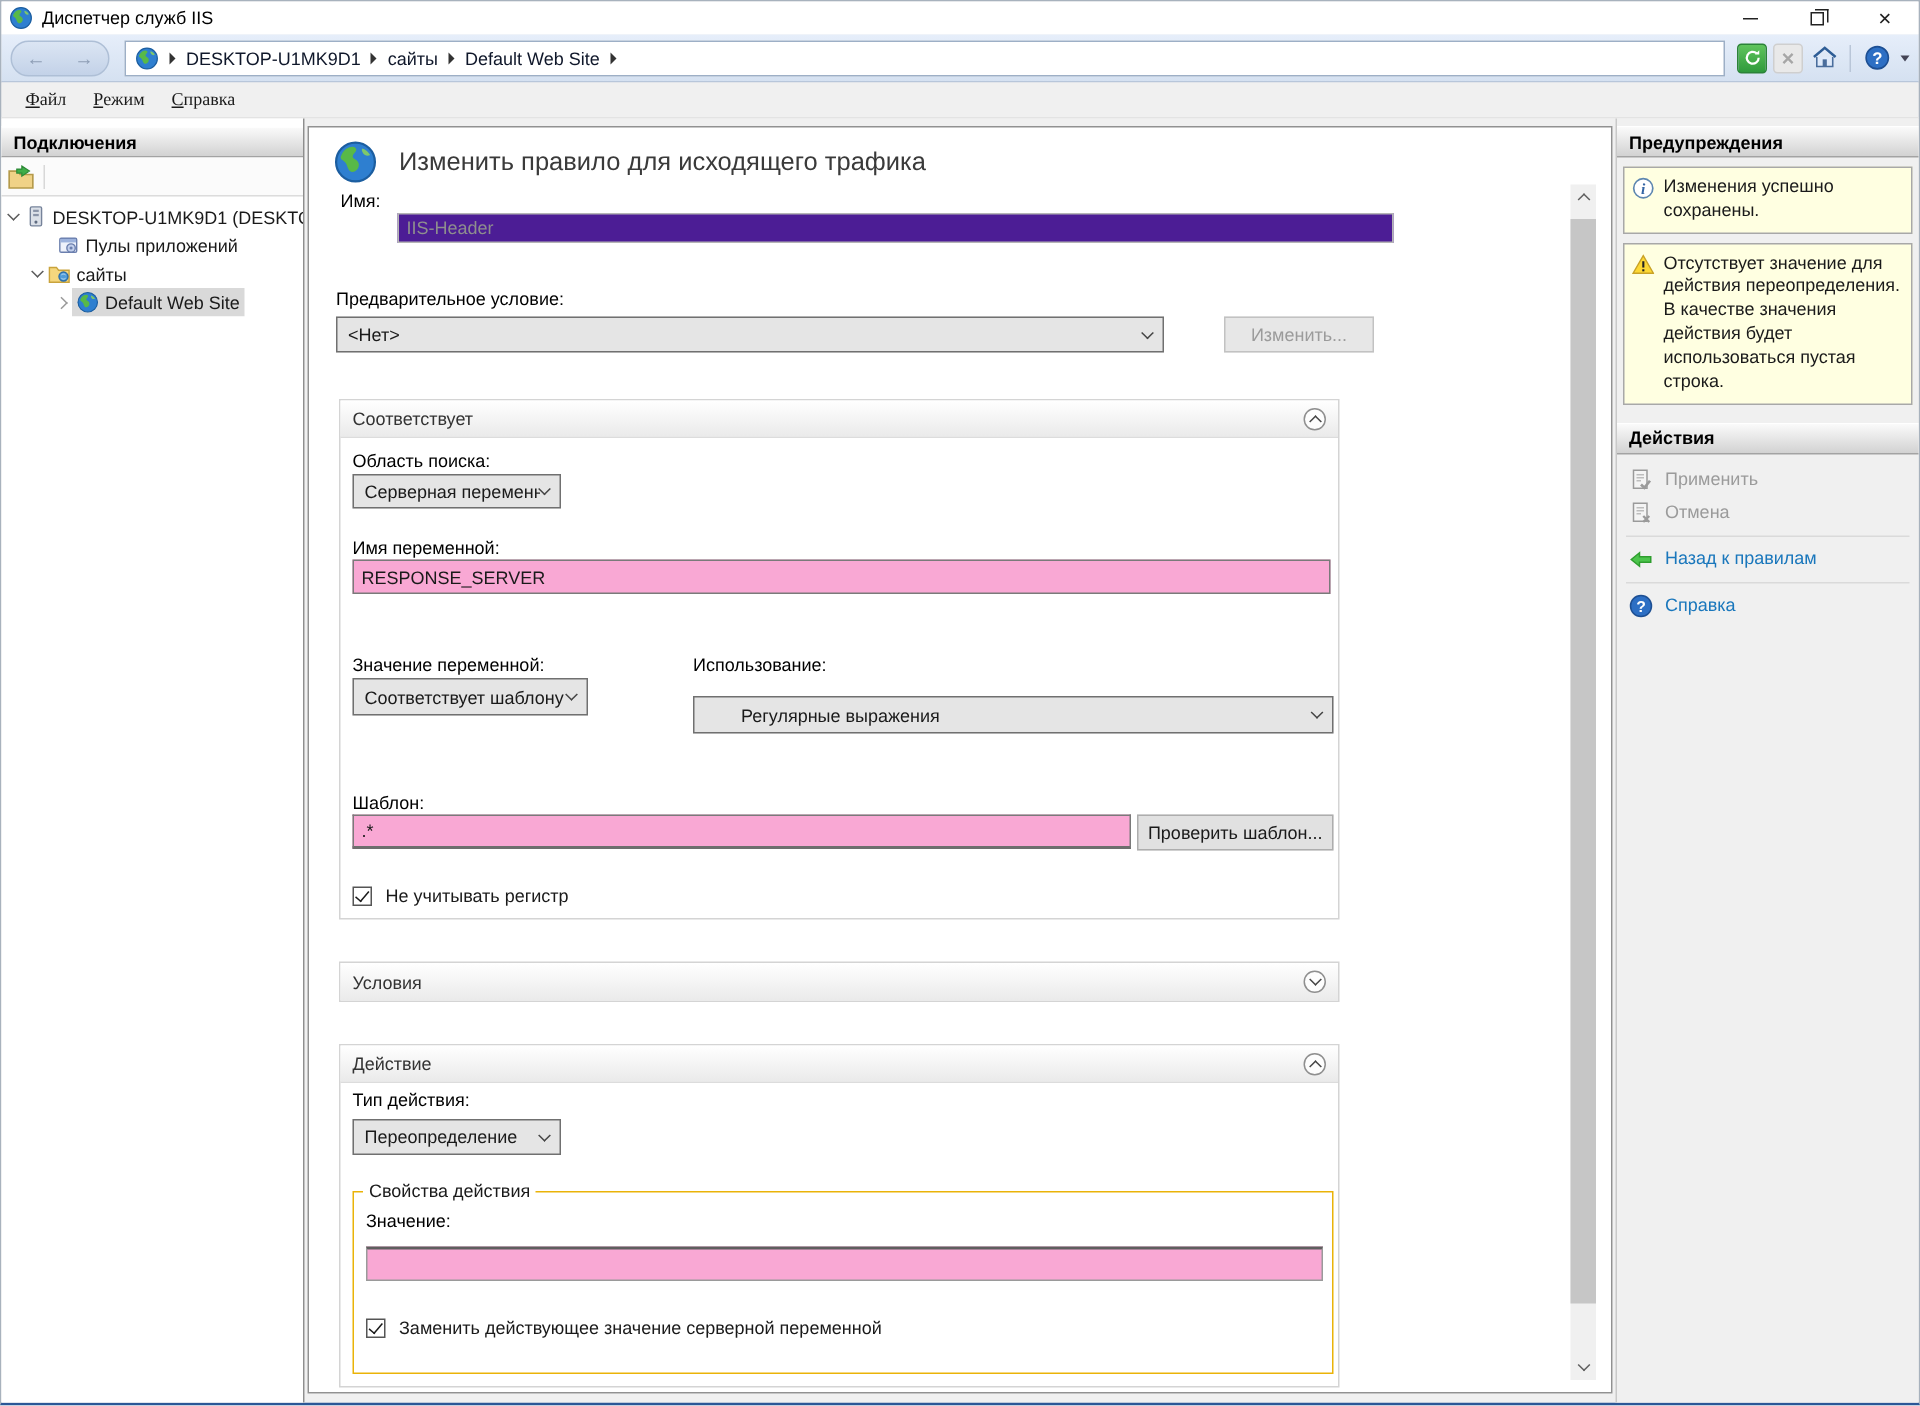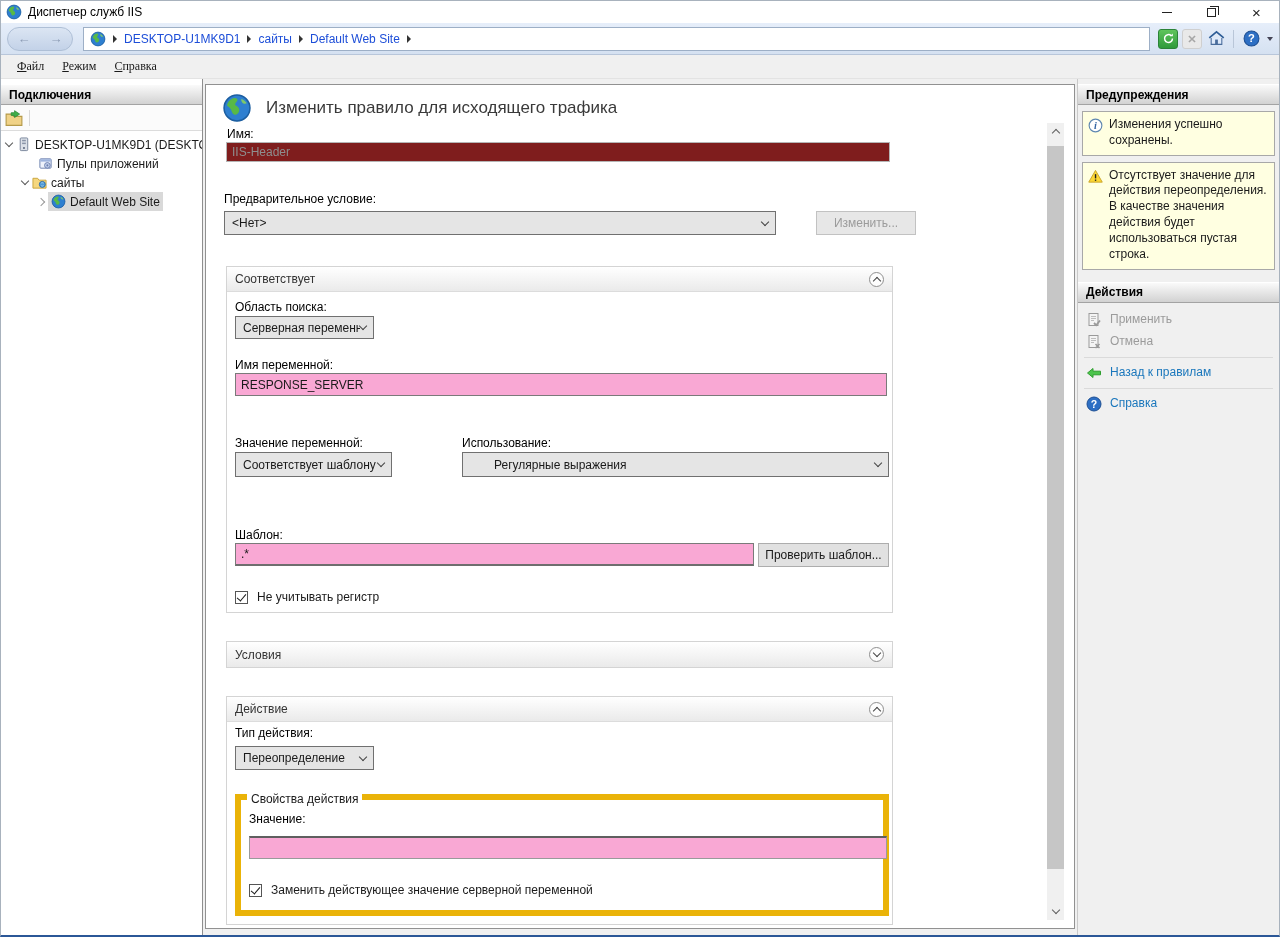--- a/index.html
+++ b/index.html
@@ -14,21 +14,21 @@
   .wctrl { width:45px; display:flex; align-items:center; justify-content:center; color:#222; }
   .min-glyph { width:10px; height:0; border-bottom:1px solid #222; display:inline-block; }
   .rest-glyph { width:9px; height:9px; border:1px solid #222; display:inline-block; position:relative; background:#fff; }
   .rest-glyph::before { content:""; position:absolute; left:2px; top:-3px; width:8px; height:8px; border:1px solid #222; border-left:none; border-bottom:none; }
   .close-glyph { font-size:15px; line-height:1; }
 
   
   .addrbar { height:32px; background:linear-gradient(#e6eefa,#d5e1f1); border-bottom:1px solid #b8c6da; display:flex; align-items:center; padding:0 6px; }
   .navpill { width:66px; height:24px; border-radius:13px; background:linear-gradient(#dbe5f3,#c3d2e8); border:1px solid #aebfd6; display:flex; align-items:center; justify-content:space-around; color:#8d9db5; font-size:13px; margin-right:10px; }
   .crumbbox { flex:1; height:24px; background:#fff; border:1px solid #9dafc6; display:flex; align-items:center; padding:0 6px; gap:7px; }
-  .crumb { color:#1d4ed8; }
+  .crumb { color:#0f172a; }
   .tri-r { width:0; height:0; border-left:4px solid #333; border-top:4px solid transparent; border-bottom:4px solid transparent; display:inline-block; }
   .addr-icons { display:flex; align-items:center; gap:4px; margin-left:8px; }
   .ab-btn { width:20px; height:20px; display:flex; align-items:center; justify-content:center; border-radius:3px; }
   .ab-refresh { background:linear-gradient(#5fc45c,#2f9a3c); border:1px solid #2b8338; }
   .ab-stop { background:#e9e9e9; border:1px solid #cfcfcf; }
   .vsep { width:1px; height:18px; background:#b9c6d8; margin:0 3px; }
   .dd-arrow { width:0; height:0; border-top:4px solid #445; border-left:3px solid transparent; border-right:3px solid transparent; margin-left:2px; }
 
   
   .menubar { height:24px; background:#f0f0f0; display:flex; align-items:center; padding-left:8px; gap:2px; border-bottom:1px solid #e3e3e3; }
@@ -50,36 +50,36 @@
   .tw.closed { transform:rotate(-45deg); border-color:#9a9a9a; }
   .sel-bg { background:#d9d9d9; display:flex; align-items:center; gap:4px; padding:0 3px; height:19px; }
 
   
   .center { flex:1; position:relative; }
   .panel { position:absolute; left:2px; top:5px; right:2px; bottom:6px; background:#fff; border:1px solid #919191; }
   .abs { position:absolute; }
   .page-title { font-size:17px; color:#3a3a3a; }
   .lbl { color:#000; }
   .input { border:1px solid #7a7a7a; background:#f9a8d4; font-family:"Liberation Sans",sans-serif; font-size:12px; padding:0 5px; color:#1a1a1a; }
-  .input:disabled { background:#7f1d1d; color:#8e8e8e; border-color:#b5b5b5; }
+  .input:disabled { background:#4c1d95; color:#8e8e8e; border-color:#b5b5b5;margin-left:39px; }
   .combo { background:#e5e5e5; border:1px solid #707070; display:flex; align-items:center; padding:0 7px; white-space:nowrap; overflow:hidden; }
   .combo .txt { overflow:hidden; }
   .chev { width:6px; height:6px; border-right:1.5px solid #444; border-bottom:1.5px solid #444; display:inline-block; flex:none; }
   .chev.down { transform:rotate(45deg); margin-top:-3px; }
   .chev.up { transform:rotate(-135deg); margin-top:3px; }
   .combo .chev { margin-left:auto; }
   .btn { background:#e1e1e1; border:1px solid #adadad; display:flex; align-items:center; justify-content:center; font-size:12px; }
   .btn.disabled { color:#9b9b9b; background:#e7e7e7; border-color:#c2c2c2; }
   .section { position:absolute; border:1px solid #d4d4d4; background:#fff; }
   .sec-h { height:25px; background:linear-gradient(#ffffff,#eaeaea); border-bottom:1px solid #dcdcdc; display:flex; align-items:center; padding:0 8px; color:#333; }
   .circle-btn { width:15px; height:15px; border-radius:50%; border:1px solid #8f8f8f; margin-left:auto; display:flex; align-items:center; justify-content:center; background:#fdfdfd; }
   .cb { width:13px; height:13px; border:1px solid #555; background:#fff; display:inline-block; position:relative; flex:none; }
   .cb.checked::after { content:""; position:absolute; left:3px; top:0; width:4px; height:8px; border-right:1.8px solid #1a1a1a; border-bottom:1.8px solid #1a1a1a; transform:rotate(40deg); }
   .cbrow { display:flex; align-items:center; gap:9px; }
-  .groupbox { position:absolute; border:6px solid #eab308; }
+  .groupbox { position:absolute; border:1px solid #eab308; }
   .gb-label { position:absolute; top:-8px; left:6px; background:#fff; padding:0 4px; }
 
   
   .sbar { position:absolute; width:17px; background:#f0f0f0; }
   .sbar .up, .sbar .dn { position:absolute; left:0; width:17px; height:17px; display:flex; align-items:center; justify-content:center; }
   .sbar .up { top:0; } .sbar .dn { bottom:0; }
   .s-ch { width:6px; height:6px; border-right:1.7px solid #5f5f5f; border-bottom:1.7px solid #5f5f5f; }
   .s-ch.u { transform:rotate(-135deg); margin-top:3px; } .s-ch.d { transform:rotate(45deg); margin-top:-3px; }
   .sthumb { position:absolute; left:0; width:17px; background:#c6c6c6; }
 
@@ -308,21 +308,21 @@
             <span class="chev down"></span>
           </div>
           <div class="abs lbl" style="left:8px;top:91px;">Имя переменной:</div>
           <input class="abs input" style="left: 8px; top: 106px; width: 652px; height: 23px;" value="RESPONSE_SERVER">
           <div class="abs lbl" style="left:8px;top:169px;">Значение переменной:</div>
           <div class="abs combo" style="left:8px;top:185px;width:157px;height:25px;">
             <span class="txt">Соответствует шаблону</span>
             <span class="chev down"></span>
           </div>
           <div class="abs lbl" style="left:235px;top:169px;">Использование:</div>
-          <div class="abs combo" style="left:235px;top:185px;width:427px;height:25px;padding-left:31px;">
+          <div class="abs combo" style="left:235px;top:197px;width:427px;height:25px;padding-left:31px;">
             <span class="txt">Регулярные выражения</span>
             <span class="chev down"></span>
           </div>
           <div class="abs lbl" style="left:8px;top:261px;">Шаблон:</div>
           <input class="abs input" style="left: 8px; top: 276px; width: 519px; height: 23px; border-bottom: 2px solid rgb(110, 110, 110);" value=".*">
           <div class="abs btn" style="left:531px;top:276px;width:131px;height:24px;">Проверить шаблон...</div>
           <div class="abs cbrow" style="left:8px;top:323px;">
             <span class="cb checked"></span>
             <span>Не учитывать регистр</span>
           </div>

